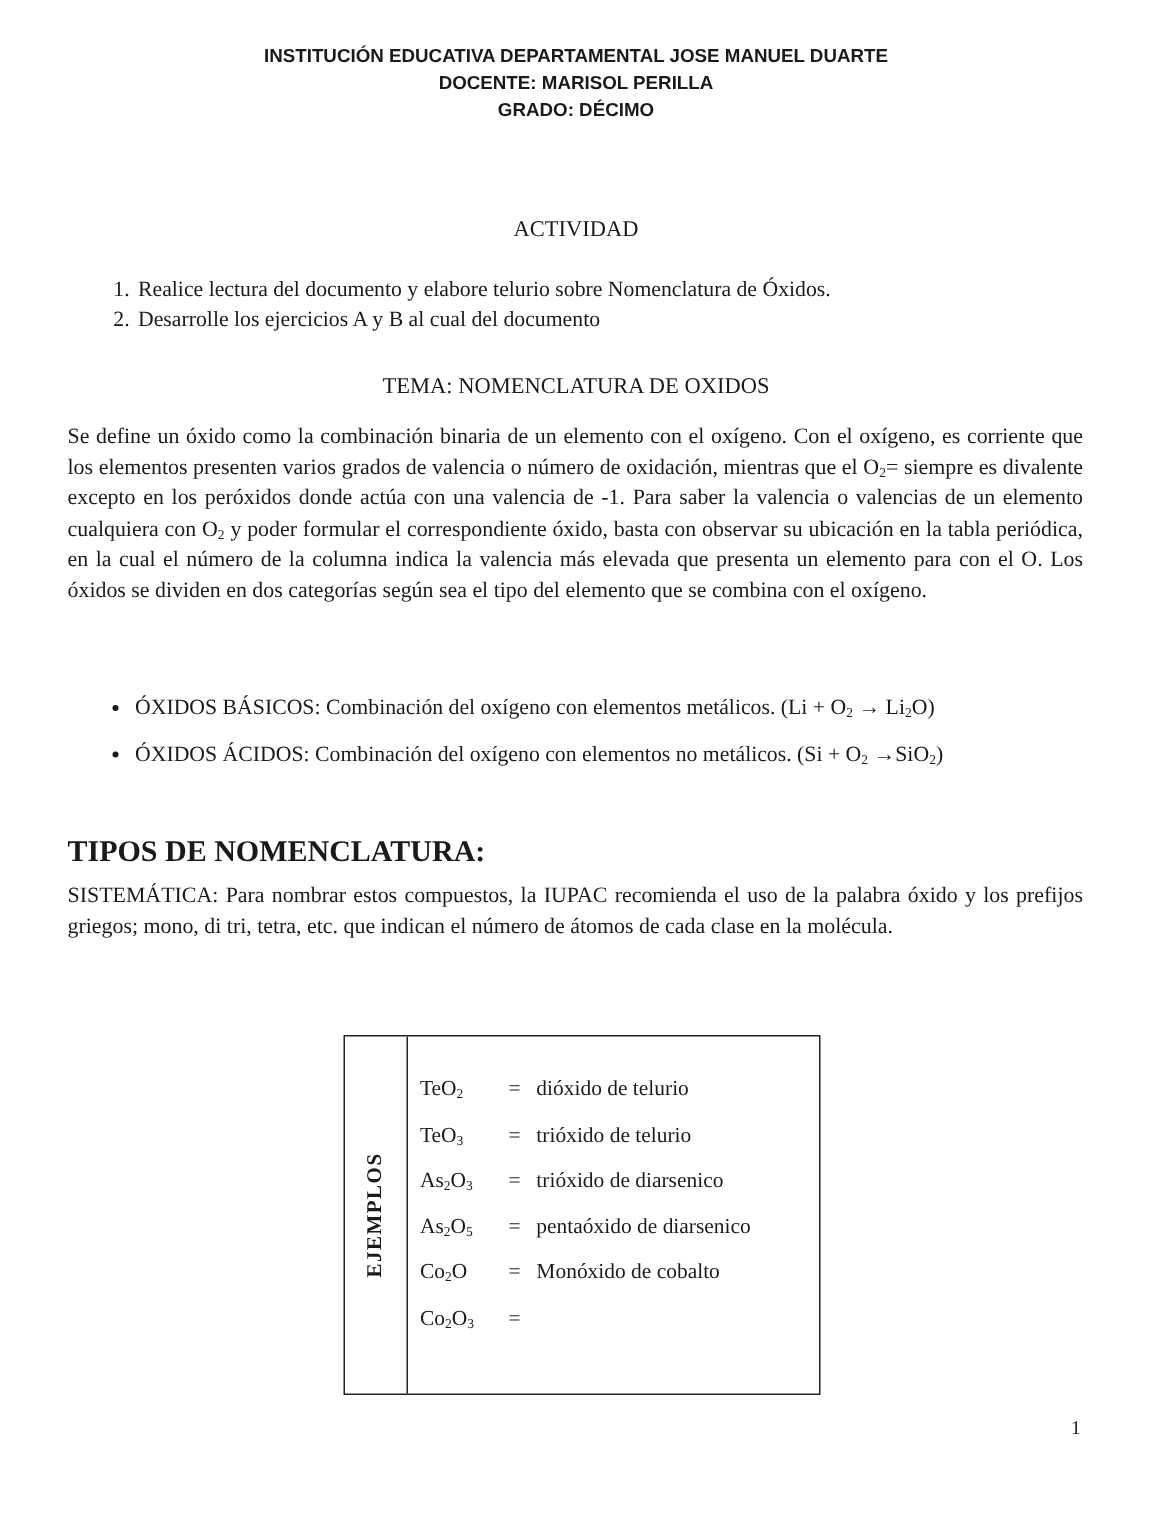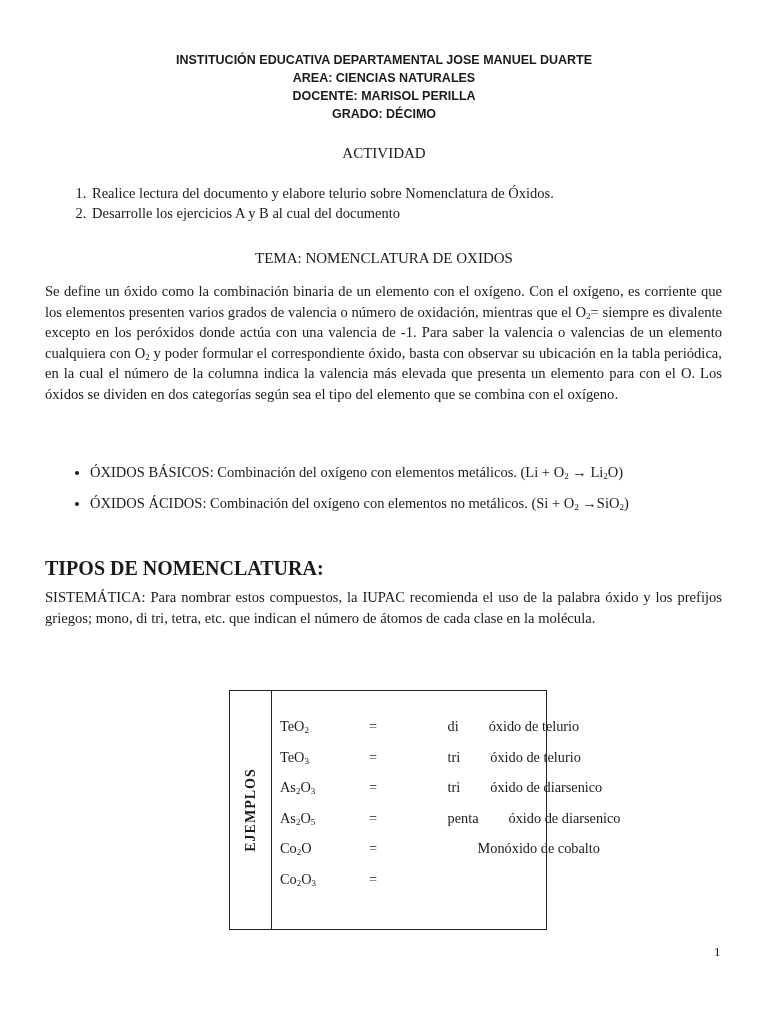--- a/index.html
+++ b/index.html
@@ -1,47 +1,46 @@
 <!DOCTYPE html>
 <html><head>
 <meta charset="utf-8">
 <style>
   html, body { margin: 0; padding: 0; background: #ffffff; }
   body { width: 768px; height: 1024px; position: relative; overflow: hidden; color: #1a1a1a; }
   .hdr { position: absolute; left: 0; width: 768px; text-align: center;
-         font-family: "Liberation Sans", sans-serif; font-weight: bold; font-size: 12.5px; line-height: 18px; top: 51px; }
+         font-family: "Liberation Sans", sans-serif; font-weight: bold; font-size: 12.5px; line-height: 18px; top: 28px; }
   .h-center { position: absolute; left: 0; width: 768px; text-align: center; font-family: "Liberation Serif", serif; font-size: 15px; }
   .act-title { top: 145px; }
   .tema-title { top: 250px; }
   ol.tasks { position: absolute; left: 45px; top: 183px; margin: 0; padding-left: 45px; font-family: "Liberation Serif", serif; font-size: 14.5px; line-height: 20px; }
   ol.tasks li { padding-left: 2px; }
   .para { position: absolute; left: 45px; width: 677px; font-family: "Liberation Serif", serif; font-size: 14.6px; line-height: 20.5px; text-align: justify; }
   .p1 { top: 281px; }
   ul.types { position: absolute; left: 45px; top: 462px; margin: 0; padding-left: 45px; font-family: "Liberation Serif", serif; font-size: 14.5px; line-height: 20px; }
   ul.types li { margin-bottom: 11px; }
   .u { }
   .tipos { position: absolute; left: 45px; top: 557px; font-family: "Liberation Serif", serif; font-weight: bold; font-size: 20px; }
   .p2 { top: 587px; }
   .box { position: absolute; left: 229px; top: 690px; width: 318px; height: 240px; border: 1px solid #222; box-sizing: border-box; }
   .box-side { position: absolute; left: 0; top: 0; width: 42px; height: 100%; border-right: 1px solid #222; box-sizing: border-box; }
   .side-label { position: absolute; left: 50%; top: 50%; transform: translate(-50%, -50%) rotate(-90deg);
                 font-family: "Liberation Serif", serif; font-weight: bold; font-size: 14px; letter-spacing: 1px; white-space: nowrap; }
   .rows { position: absolute; left: 50px; top: 27px; font-family: "Liberation Serif", serif; font-size: 14.3px; }
-  .row { height: 30.5px; display: flex; white-space: nowrap; gap: 30px; }
+  .row { height: 30.5px; display: flex; white-space: nowrap; }
   .formula { width: 52px; display: inline-block; }
   .eq { width: 22px; display: inline-block; text-align: center; }
   sub { font-size: 9px; vertical-align: -2px; line-height: 0; }
   .page-num { position: absolute; left: 714px; top: 944px; font-family: "Liberation Serif", serif; font-size: 13px; }
 </style>
 </head>
 <body>
 
 <div class="hdr">
   <div>INSTITUCIÓN EDUCATIVA DEPARTAMENTAL JOSE MANUEL DUARTE</div>
-  <div>AREA: CIENCIAS NATURALES</div>
   <div>DOCENTE: MARISOL PERILLA</div>
   <div>GRADO: DÉCIMO</div>
 </div>
 
 <div class="h-center act-title">ACTIVIDAD</div>
 
 <ol class="tasks">
   <li>Realice lectura del documento y elabore telurio sobre Nomenclatura de Óxidos.</li>
   <li>Desarrolle los ejercicios A y B al cual del documento</li>
 </ol>

